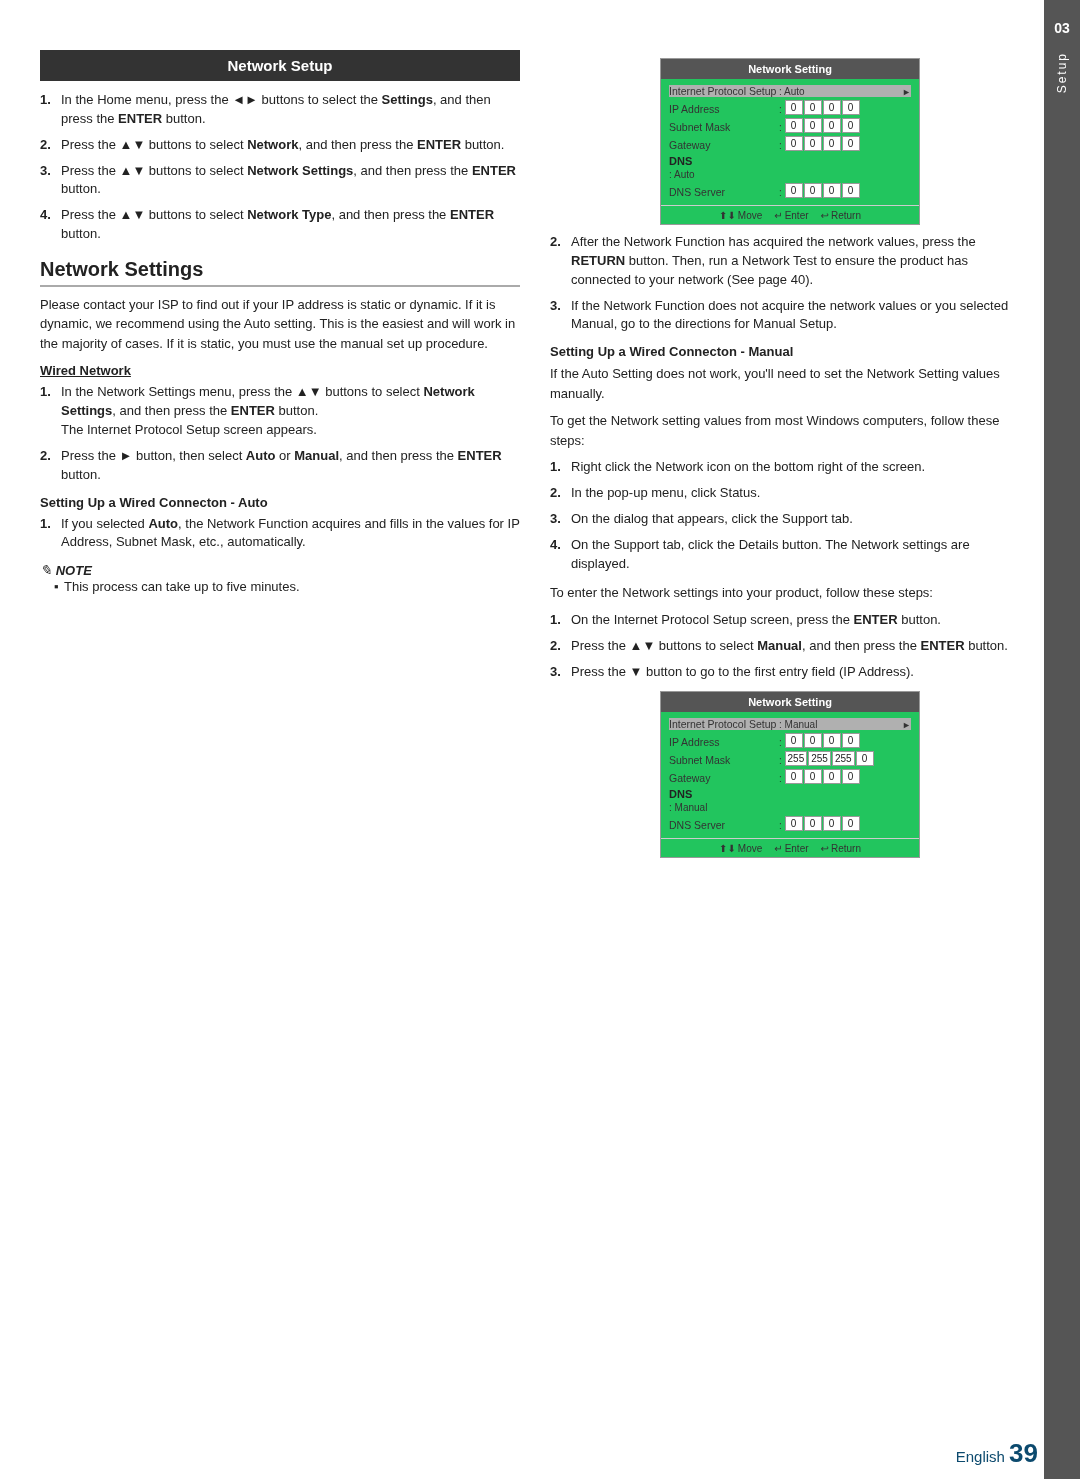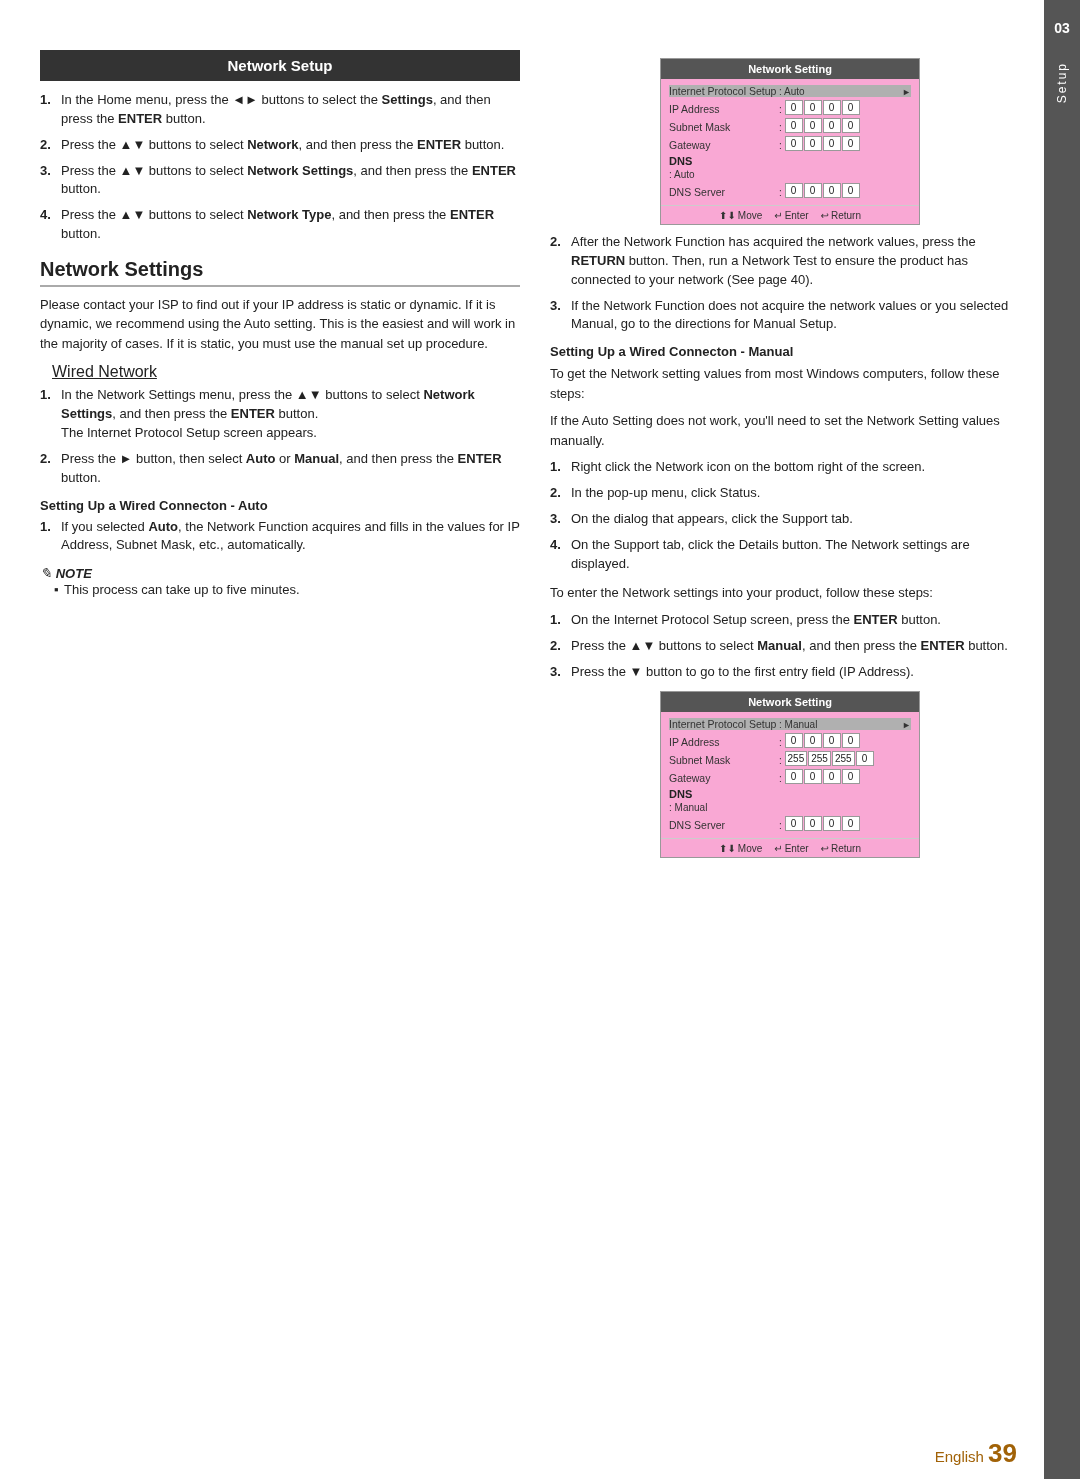--- a/index.html
+++ b/index.html
@@ -34,21 +34,21 @@
       writing-mode: vertical-rl;
       text-orientation: mixed;
       transform: rotate(180deg);
       letter-spacing: 2px;
       margin-top: 10px;
     }
     .side-tab-number {
       color: #fff;
       font-size: 14px;
       font-weight: bold;
-      margin-bottom: 16px;
+      margin-bottom: 6px;
     }
 
     
     .main-content {
       position: absolute;
       left: 40px;
       top: 50px;
       right: 50px;
       bottom: 40px;
     }
@@ -100,23 +100,23 @@
     
     .section-title {
       font-size: 20px;
       font-weight: bold;
       border-bottom: 2px solid #aaa;
       padding-bottom: 4px;
       margin-bottom: 8px;
       margin-top: 14px;
     }
     .sub-heading {
-      font-size: 16px;
-      font-weight: normal;
-      margin: 10px 0 5px 12px;
+      font-size: 13px;
+      font-weight: bold;
+      margin: 10px 0 5px 0;
       text-decoration: underline;
     }
     .sub-heading-bold {
       font-size: 13px;
       font-weight: bold;
       margin: 10px 0 5px 0;
     }
 
     p.body-text {
       font-size: 13px;
@@ -150,21 +150,21 @@
     }
     .note-content li::before {
       content: '▪';
       position: absolute;
       left: 0;
     }
 
     
     .tv-panel {
       border: 1px solid #999;
-      background: #f9a8d4;
+      background: #22c55e;
       width: 260px;
       margin: 8px auto 8px auto;
       padding: 0;
       font-size: 11px;
     }
     .tv-panel-title {
       background: #555;
       color: #fff;
       text-align: center;
       font-size: 11px;
@@ -224,23 +224,23 @@
       gap: 2px;
     }
 
     
     b { font-weight: bold; }
 
     
     .page-footer {
       position: absolute;
       bottom: 10px;
-      right: 63px;
+      right: 42px;
       font-size: 15px;
-      color: #a16207;
+      color: #0c4a6e;
       font-weight: normal;
     }
     .page-footer .eng {
       font-size: 15px;
     }
     .page-footer .num {
       font-size: 26px;
       font-weight: bold;
     }
 
@@ -386,22 +386,22 @@
           <span>After the Network Function has acquired the network values, press the <b>RETURN</b> button. Then, run a Network Test to ensure the product has connected to your network (See page 40).</span>
         </li>
         <li>
           <span class="num">3.</span>
           <span>If the Network Function does not acquire the network values or you selected Manual, go to the directions for Manual Setup.</span>
         </li>
       </ol>
 
       <div class="sub-heading-bold">Setting Up a Wired Connecton - Manual</div>
 
+      <p class="body-text">If the Auto Setting does not work, you'll need to set the Network Setting values manually.</p>
       <p class="body-text">To get the Network setting values from most Windows computers, follow these steps:</p>
-      <p class="body-text">If the Auto Setting does not work, you'll need to set the Network Setting values manually.</p>
 
       <ol class="numbered-list">
         <li>
           <span class="num">1.</span>
           <span>Right click the Network icon on the bottom right of the screen.</span>
         </li>
         <li>
           <span class="num">2.</span>
           <span>In the pop-up menu, click Status.</span>
         </li>

